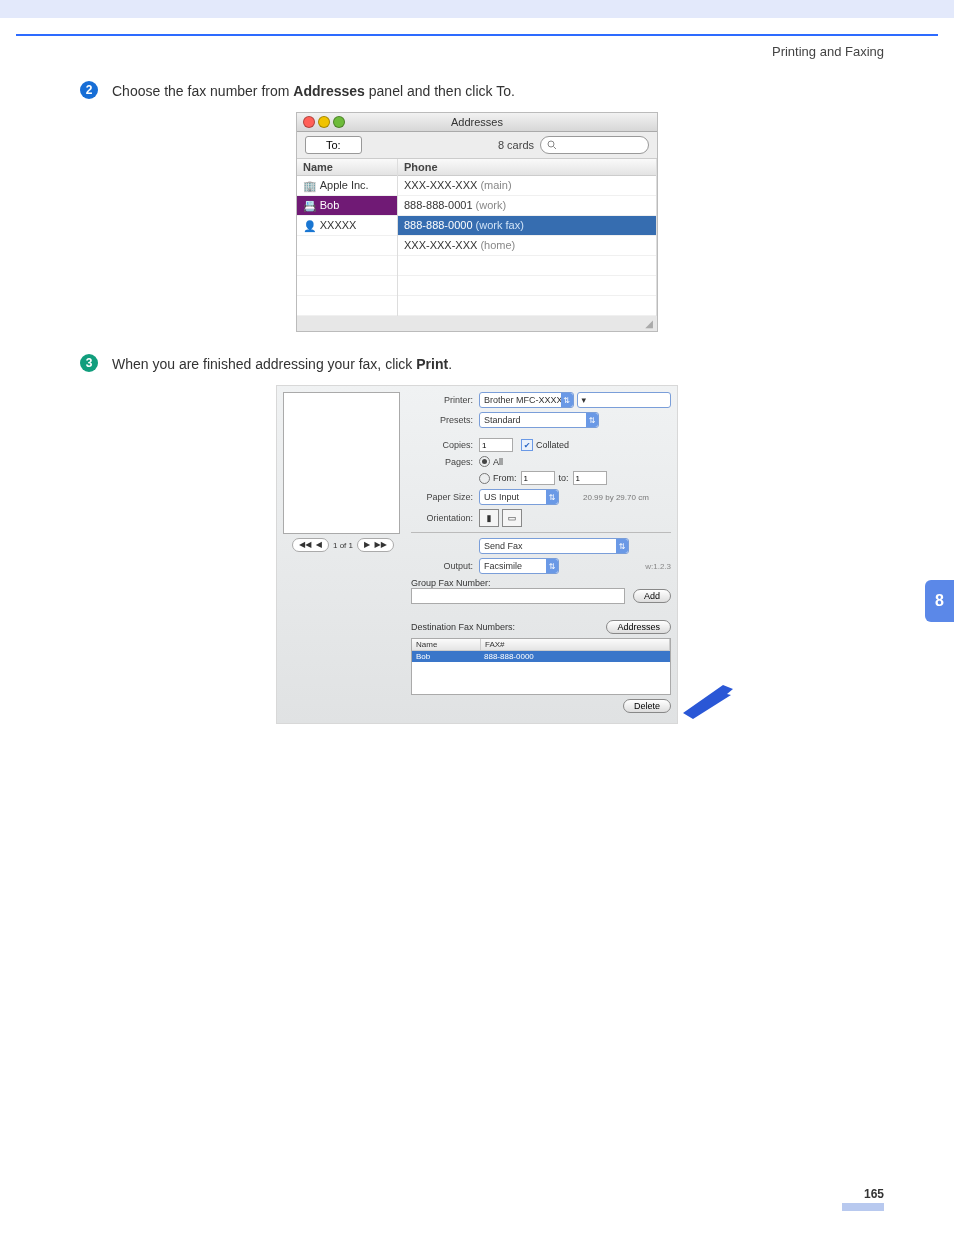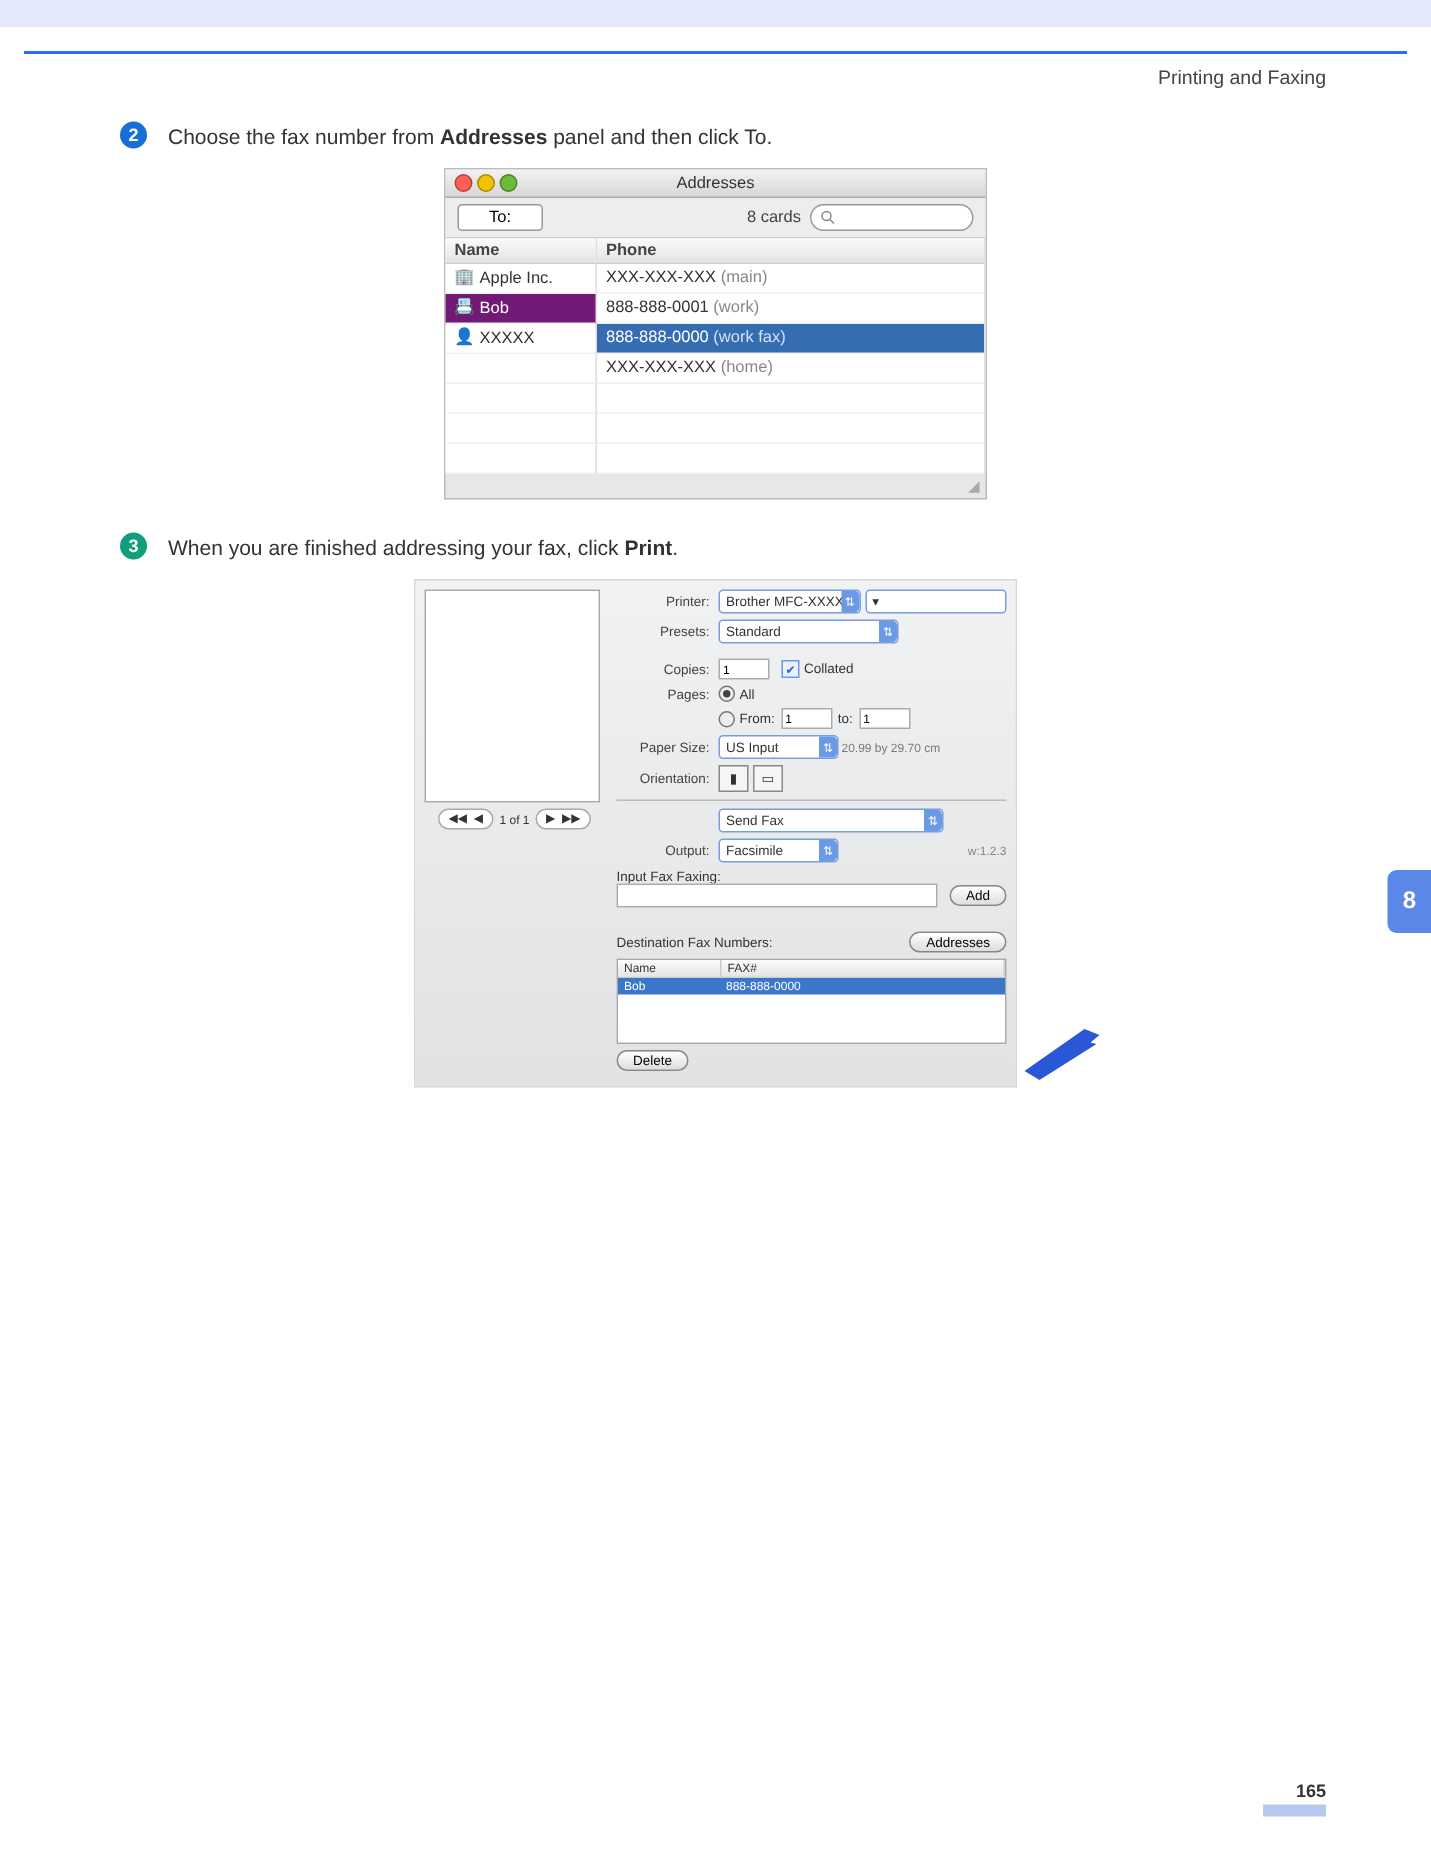--- a/index.html
+++ b/index.html
@@ -208,21 +208,21 @@
             <input class="inp" style="margin: 0px 4px;" value="1">
             <span>to:</span>
             <input class="inp" style="margin-left: 4px;" value="1">
           </div>
           <div class="form-row">
             <span class="lbl">Paper Size:</span>
             <div class="sel-combo" style="max-width:70px">
                 <span>US Input</span>
                 <span class="arr">⇅</span>
               </div>
-            <span style="margin-left:2px;font-size:8px;color:#777">20.99 by 29.70 cm</span>
+            <span style="margin-left:24px;font-size:8px;color:#777">20.99 by 29.70 cm</span>
           </div>
           <div class="form-row">
             <span class="lbl">Orientation:</span>
             <div class="orient-btn">▮</div>
             <div class="orient-btn" style="margin-left:3px">▭</div>
           </div>
           <div class="hr"></div>
           <div class="form-row">
             <span class="lbl"></span>
             <div class="sel-combo" style="max-width:140px">
@@ -231,40 +231,40 @@
               </div>
           </div>
           <div class="form-row">
             <span class="lbl">Output:</span>
             <div class="sel-combo" style="max-width:70px">
                 <span>Facsimile</span>
                 <span class="arr">⇅</span>
               </div>
             <span style="margin-left:auto;font-size:8px;color:#888">w:1.2.3</span>
           </div>
-          <div class="wide-title">Input Fax Faxing:</div>
+          <div class="wide-title">Group Fax Number:</div>
           <div class="form-row">
             <input class="inp" style="flex: 1 1 0%; width: auto; height: 14px;">
             <button class="btn" style="margin-left:8px">Add</button>
           </div>
           <div class="form-row" style="justify-content:space-between;margin-top:16px">
             <span>Destination Fax Numbers:</span>
             <button class="btn">Addresses</button>
           </div>
           <div class="dest-table">
             <div class="dest-head">
               <div style="width:60px">Name</div>
               <div style="flex:1">FAX#</div>
             </div>
             <div class="dest-row">
               <div style="width:60px">Bob</div>
               <div style="flex:1">888-888-0000</div>
             </div>
           </div>
-          <div class="form-row" style="margin-top:4px">
+          <div class="form-row" style="justify-content:flex-end;margin-top:4px">
             <button class="btn">Delete</button>
           </div>
         </div>
       </div>
 
       <svg class="ptr" viewBox="0 0 56 40">
         <polygon points="6,34 46,6 56,10 50,15 54,16 16,40" fill="#2a57d6"></polygon>
       </svg>
     </div>
   </div>

